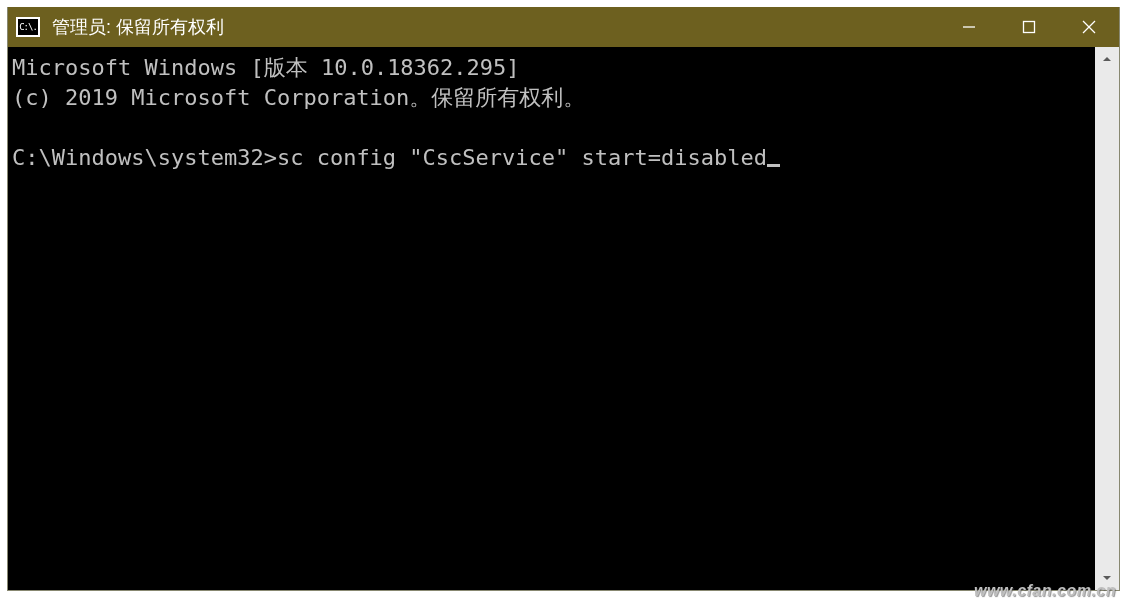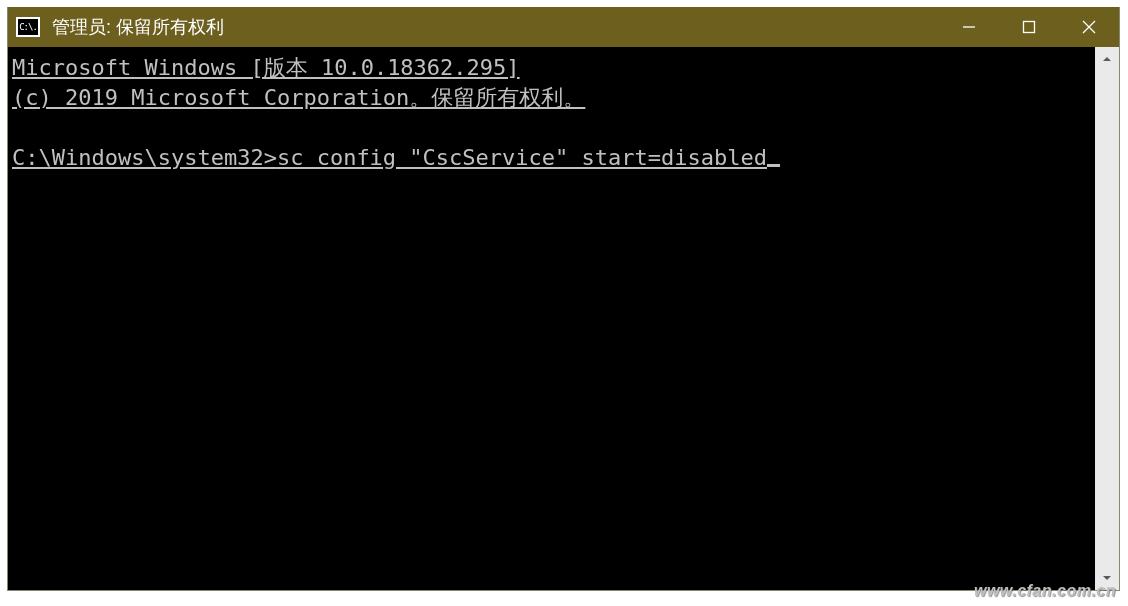--- a/index.html
+++ b/index.html
@@ -80,21 +80,20 @@
     }
     .terminal {
       flex: 1;
       padding: 6px 4px;
       font-family: "NSimSun", "SimSun", "Consolas", monospace;
       font-size: 22px;
       line-height: 30px;
       color: #c0c0c0;
       white-space: pre;
       overflow: hidden;
-      text-decoration: underline;
     }
     .cursor {
       display: inline-block;
       width: 13px;
       height: 3px;
       background: #c0c0c0;
       vertical-align: baseline;
       margin-left: 0px;
       position: relative;
       top: 2px;

